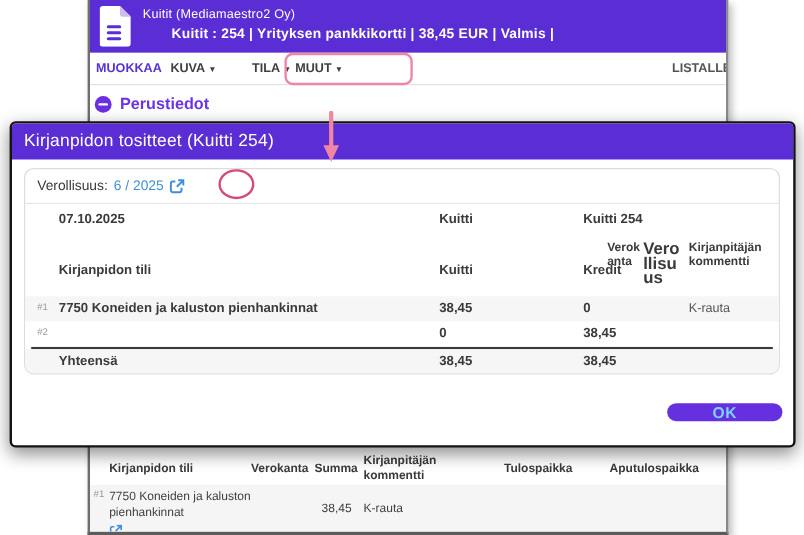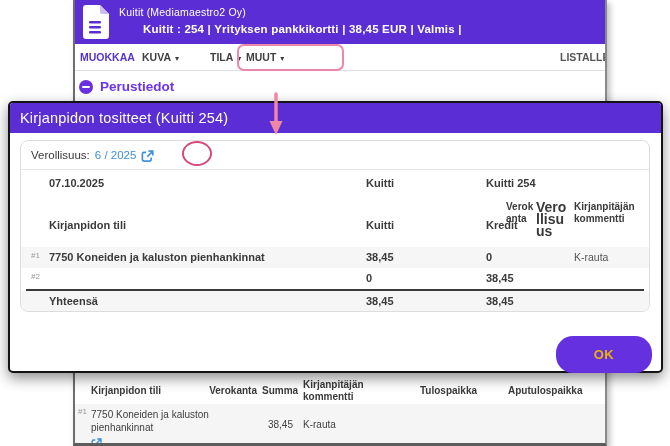--- a/index.html
+++ b/index.html
@@ -81,22 +81,22 @@
   .c-kredit { left:427px;padding-left:38px; }
   .c-vero { left:485px; width:28px; white-space:normal; overflow-wrap:anywhere; font-size:10px; line-height:12px; }
   .c-verol { left:515px; width:34px; white-space:normal; overflow-wrap:anywhere; font-size:14px; line-height:12px; }
   .c-komm { left:553px; width:74px; white-space:normal; overflow-wrap:anywhere; font-size:10px; line-height:12px; }
   .m-daterow .mc { top:7px; }
   .m-headrow .c-tili, .m-headrow .c-debet, .m-headrow .c-kredit { top:22px; }
   .m-headrow .c-vero, .m-headrow .c-verol, .m-headrow .c-komm { top:4px; }
   .m-r1 .mc, .m-r2 .mc, .m-total .mc { top:4px; }
   .m-r1 .c-komm { color:#555; font-size:10.5px; top:4px; }
 
-  .ok-button { position:absolute; right:9px; top:233px; width:96px; height:37px;
-    background:#6531e0; border:none; border-radius:17px; color:#eab308;
+  .ok-button { position:absolute; right:9px; top:233px; width:96px; height:15px;
+    background:#6531e0; border:none; border-radius:17px; color:#7dd3fc;
     font-family:inherit; font-size:13px; font-weight:700; cursor:pointer; letter-spacing:.5px; }
 
   
   .anno { position:absolute; pointer-events:none; }
   .anno-muut-box { left:237px; top:44px; width:107px; height:27px; border:2px solid #ee86a8; border-radius:7px; }
   .anno-arrow { left:266px; top:92px; }
   .anno-circle { left:182px; top:141px; width:30px; height:25px; border:2.5px solid #d6487c; border-radius:50%; }
 </style>
 </head>
 <body>

